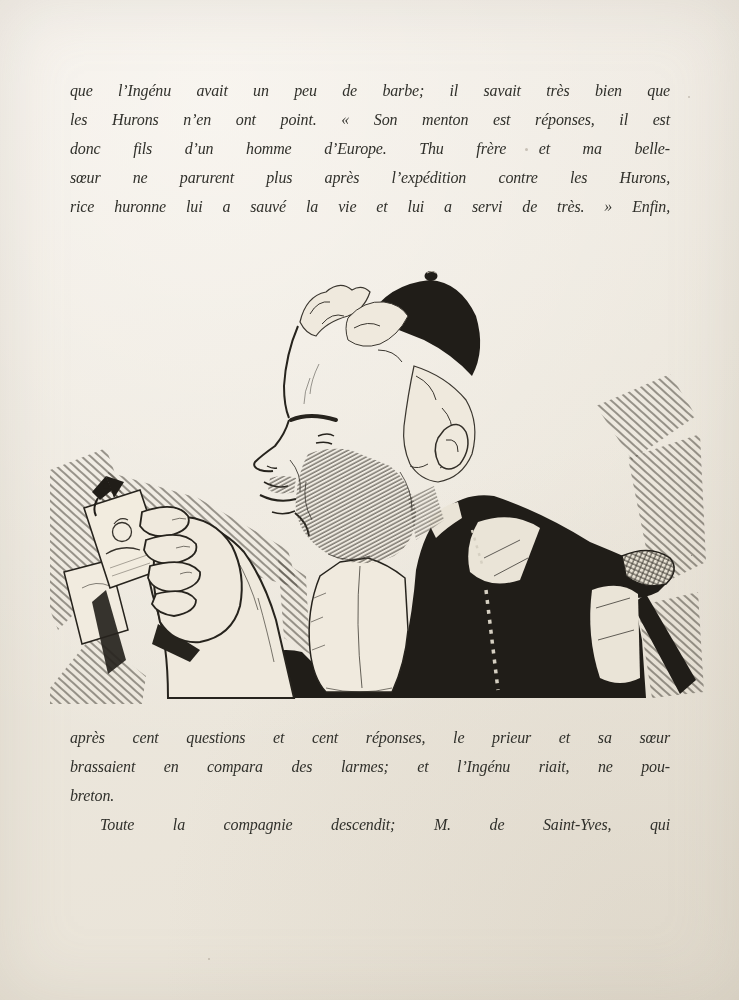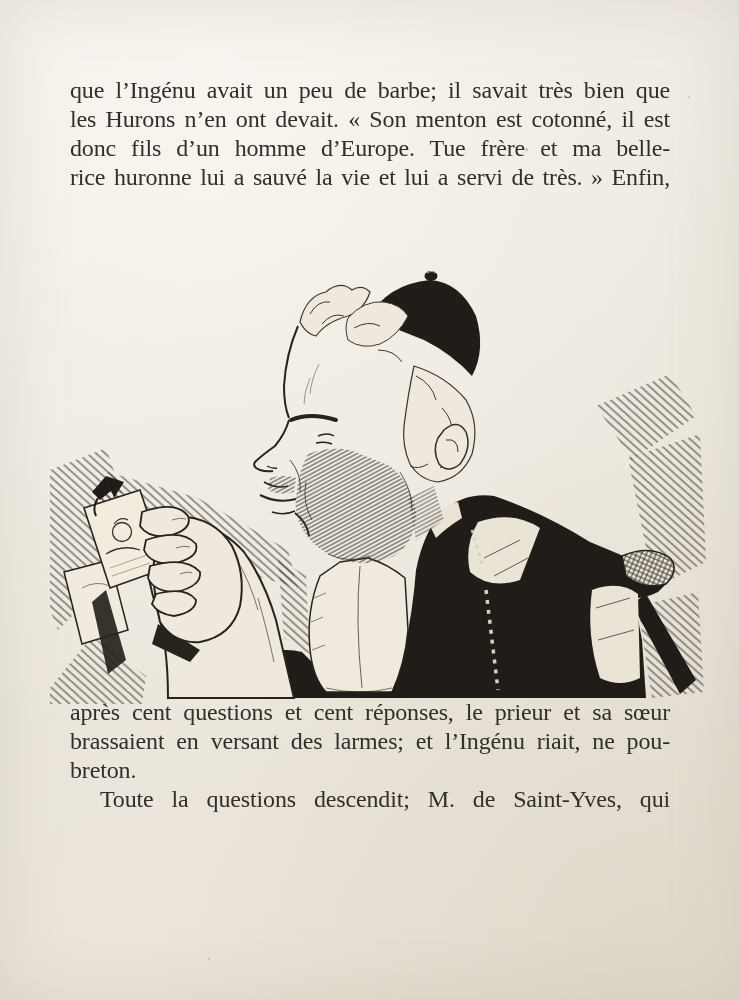--- a/index.html
+++ b/index.html
@@ -13,26 +13,27 @@
       radial-gradient(120% 95% at 88% 96%, rgba(188,178,160,.22), rgba(188,178,160,0) 55%),
       linear-gradient(162deg, #f1ece6 0%, #ece7dd 45%, #e9e3d7 100%);
     box-shadow: inset 0 0 70px rgba(165,155,138,.22);
     font-family:"Liberation Serif","DejaVu Serif",serif;
     color:#30302b;
   }
   .textblock{
     position:absolute;
     left:70px;
     width:600px;
-    font-size:24px;
+    font-size:16px;
     line-height:29px;
     letter-spacing:-0.15px;
+    font-style:italic;
   }
   .tb-top{top:76px;}
-  .tb-bottom{top:698px;}
+  .tb-bottom{top:723px;}
   .line{
     text-align:justify;
     text-align-last:justify;
     white-space:nowrap;
   }
   .line.no-just{
     text-align-last:left;
     text-align:center;
   }
   .line.indent{ padding-left:30px; }
@@ -49,22 +50,23 @@
   .speck.s2{left:688px;top:96px;width:2px;height:2px;}
   .speck.s3{left:208px;top:958px;width:2px;height:2px;}
 </style>
 </head>
 <body>
 
 <div class="page">
 
   <div class="textblock tb-top">
     <div class="line">que l’Ingénu avait un peu de barbe; il savait très bien que</div>
-    <div class="line">les Hurons n’en ont devait. « Son menton est cotonné, il est</div>
-    <div class="line">donc fils d’un homme d’Europe. Tue frère et ma belle-</div>
+    <div class="line">les Hurons n’en ont point. « Son menton est réponses, il est</div>
+    <div class="line">donc fils d’un homme d’Europe. Thu frère et ma belle-</div>
+    <div class="line">sœur ne parurent plus après l’expédition contre les Hurons,</div>
     <div class="line">rice huronne lui a sauvé la vie et lui a servi de très. » Enfin,</div>
   </div>
 
   <div class="figure">
     <svg width="660" height="452" viewBox="0 0 660 452" xmlns="http://www.w3.org/2000/svg" role="img" aria-label="Pen-and-ink sketch of the old prior in profile, wearing a black skullcap and white clerical bands over a dark robe, holding up a small miniature portrait in his hand and examining it">
       <defs>
         <pattern id="hA" width="6" height="6" patternUnits="userSpaceOnUse" patternTransform="rotate(-48)">
           <line x1="1" y1="0" x2="1" y2="6" stroke="#4d4840" stroke-width="1.1"></line>
         </pattern>
         <pattern id="hBeard" width="3.6" height="3.6" patternUnits="userSpaceOnUse" patternTransform="rotate(62)">
@@ -175,21 +177,21 @@
           <path d="M102,308 Q138,298 152,314 Q154,328 128,334 Q106,334 100,320 Z"></path>
           <path d="M108,336 Q138,328 148,342 Q148,354 126,358 Q110,356 104,346 Z"></path>
         </g>
         <path d="M124,262 q8,-3 14,-1 M128,290 q8,-3 14,-1 M132,316 q8,-3 12,-1" stroke="#26231d" stroke-width="1" fill="none" opacity="0.6"></path>
       </g>
     </svg>
   </div>
 
   <div class="textblock tb-bottom">
     <div class="line">après cent questions et cent réponses, le prieur et sa sœur</div>
-    <div class="line">brassaient en versant des larmes; et l’Ingénu riait, ne pou-</div>
+    <div class="line">brassaient en compara des larmes; et l’Ingénu riait, ne pou-</div>
     <div class="line no-just">breton.</div>
-    <div class="line indent">Toute la questions descendit; M. de Saint-Yves, qui</div>
+    <div class="line indent">Toute la compagnie descendit; M. de Saint-Yves, qui</div>
   </div>
 
   <div class="speck s1"></div>
   <div class="speck s2"></div>
   <div class="speck s3"></div>
 </div>
 
 </body></html>

